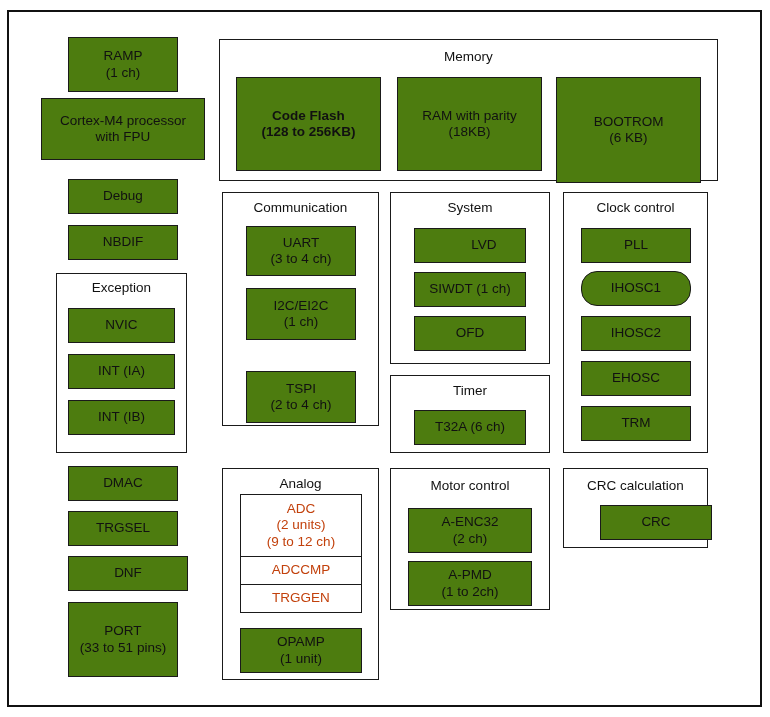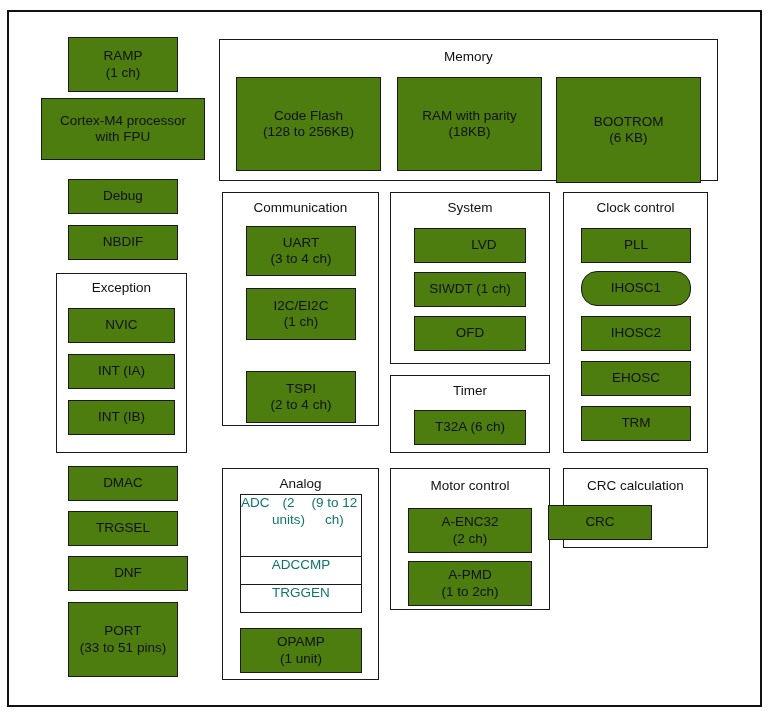--- a/index.html
+++ b/index.html
@@ -22,22 +22,22 @@
   }
 
   .cell{
     display:flex;flex-direction:column;align-items:center;justify-content:center;
     width:100%;height:100%;text-align:center;font-size:13.5px;line-height:16.5px;color:#111;
   }
   .cell .l2{display:block;}
 
   
   .stack{position:absolute;box-sizing:border-box;border:1.5px solid #1a1a1a;background:#fff;display:flex;flex-direction:column;}
-  .stack > .srow{display:flex;flex-direction:row;justify-content:center;
-    text-align:center;font-size:13.5px;line-height:16.5px;color:#0f766e;}
+  .stack > .srow{display:flex;flex-direction:column;justify-content:center;
+    text-align:center;font-size:13.5px;line-height:16.5px;color:#c2410c;}
   .stack > .srow + .srow{border-top:1.5px solid #1a1a1a;}
 </style>
 </head>
 <body>
 
 <div id="canvas">
   <div class="frame"></div>
 
   <div class="box" style="left:68px;top:37px;width:110px;height:55px;">
     <div class="cell">
@@ -102,21 +102,21 @@
   <div class="box" style="left:68px;top:602px;width:110px;height:75px;">
     <div class="cell">
       <span>PORT</span>
       <span class="l2">(33 to 51 pins)</span>
     </div>
   </div>
 
   <div class="group" style="left:219px;top:39px;width:499px;height:142px;">
     <div class="grp-title" style="top:9px;">Memory</div>
   </div>
-  <div class="box" style="left:236px;top:77px;width:145px;height:94px;">
+  <div class="box" style="left:236px;top:77px;width:145px;height:94px;font-weight:bold;">
     <div class="cell">
       <span>Code Flash</span>
       <span class="l2">(128 to 256KB)</span>
     </div>
   </div>
   <div class="box" style="left:397px;top:77px;width:145px;height:94px;">
     <div class="cell">
       <span>RAM with parity</span>
       <span class="l2">(18KB)</span>
     </div>
@@ -242,19 +242,19 @@
   <div class="box" style="left:408px;top:561px;width:124px;height:45px;">
     <div class="cell">
       <span>A-PMD</span>
       <span class="l2">(1 to 2ch)</span>
     </div>
   </div>
 
   <div class="group" style="left:563px;top:468px;width:145px;height:80px;">
     <div class="grp-title" style="top:9px;">CRC calculation</div>
   </div>
-  <div class="box" style="left:548px;top:505px;width:104px;height:35px;">
+  <div class="box" style="left:600px;top:505px;width:112px;height:35px;">
     <div class="cell">
         <span>CRC</span>
       </div>
   </div>
 
 </div>
 
 </body></html>

